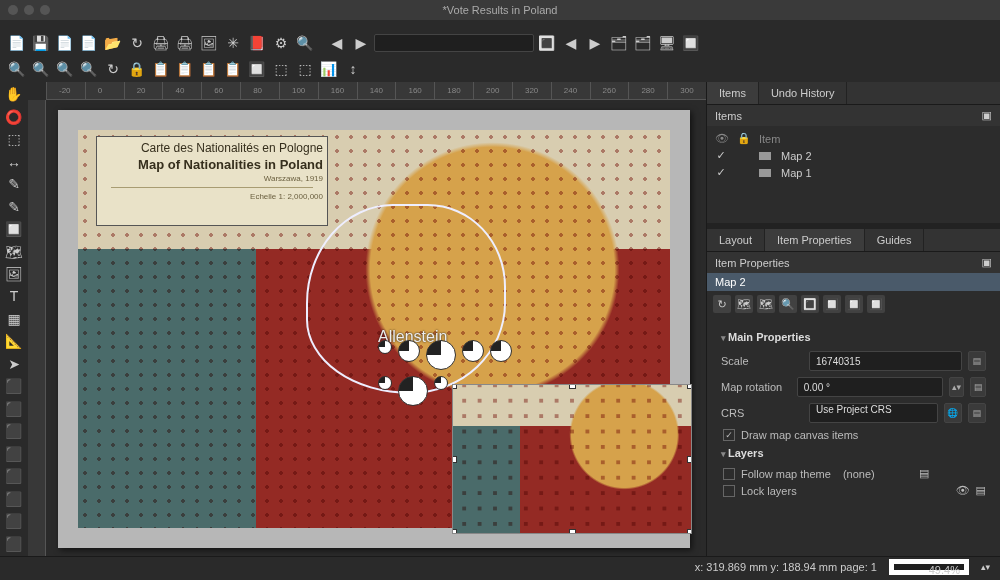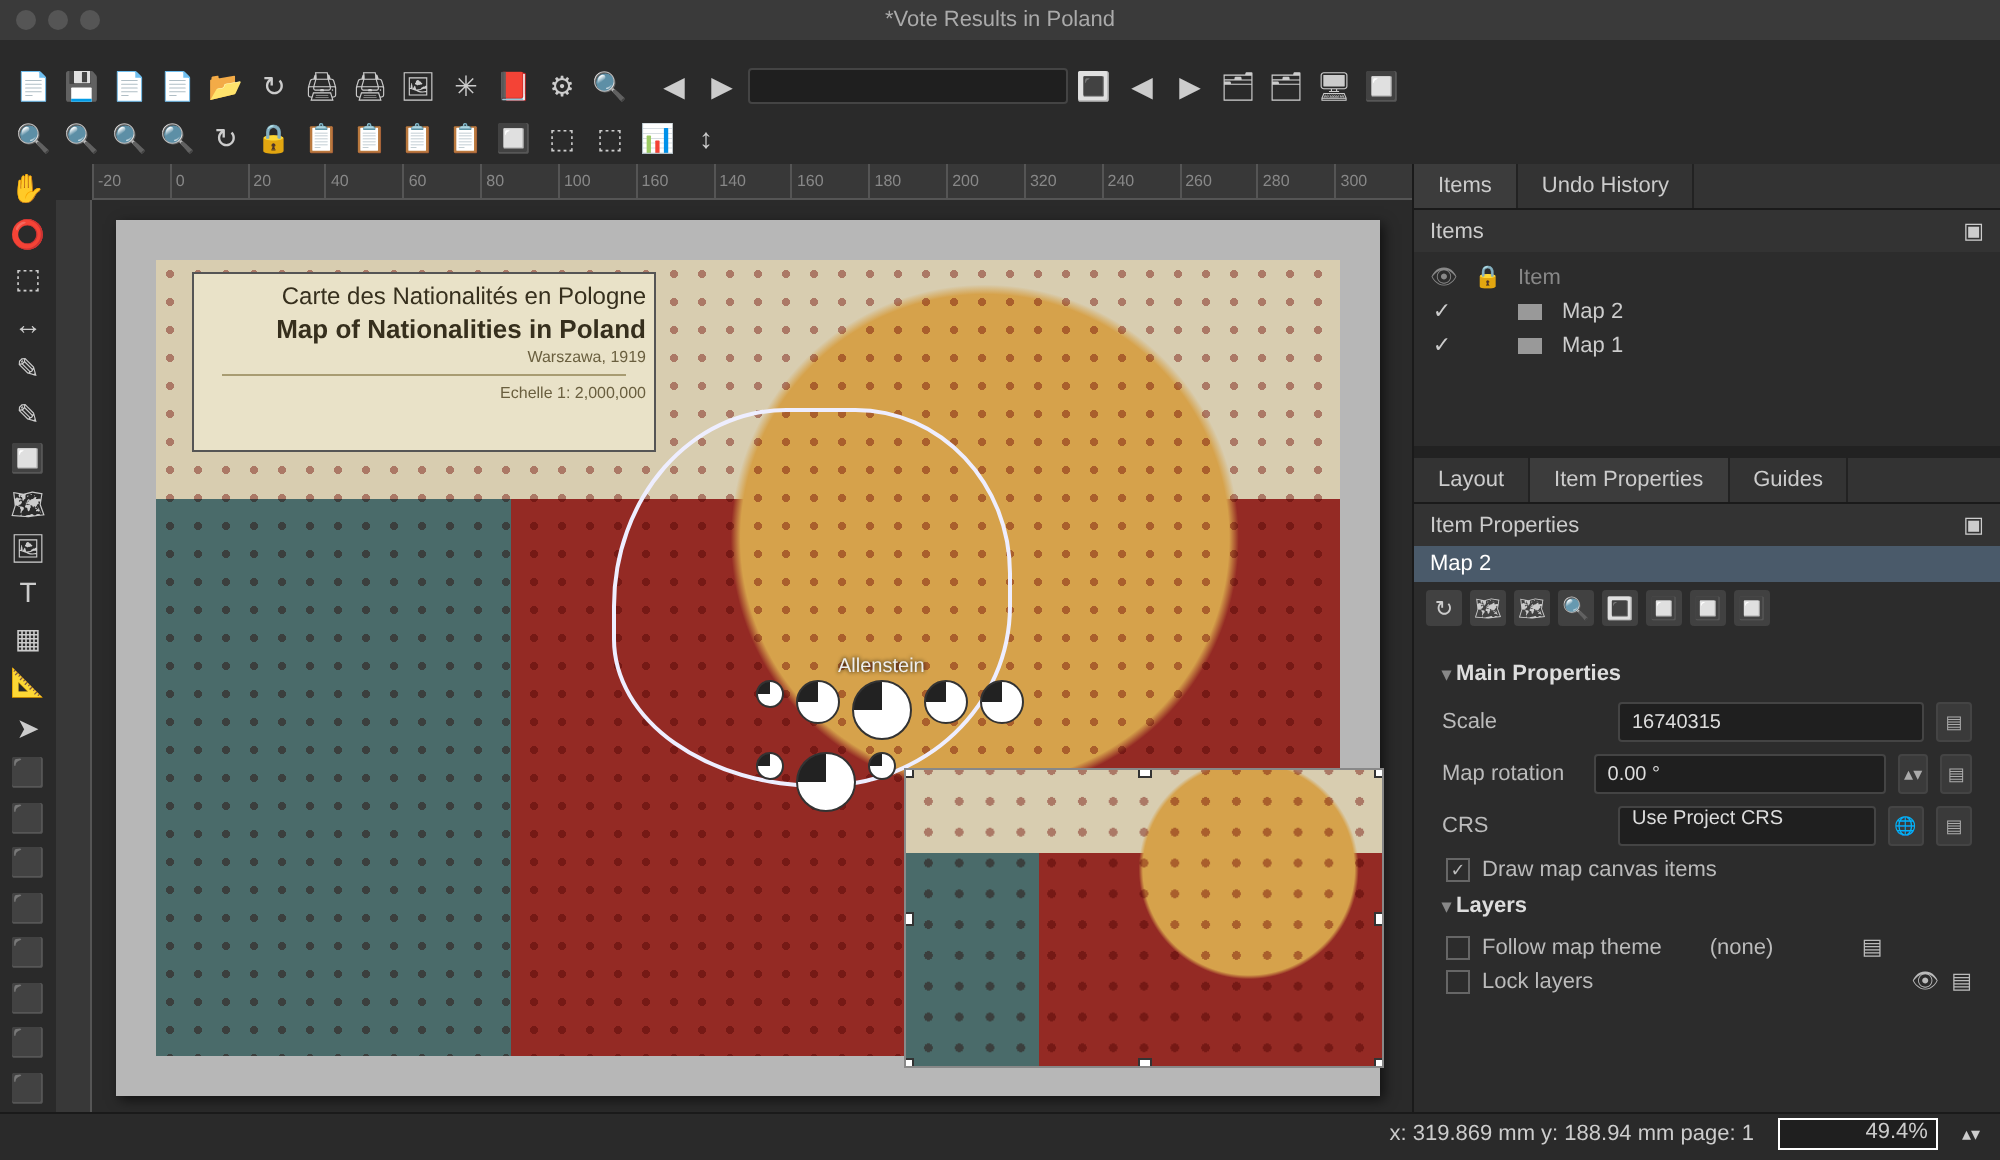--- a/index.html
+++ b/index.html
@@ -11,39 +11,39 @@
 .menubar { height: 10px; background: #2a2a2a; }
 .toolbar { display: flex; gap: 2px; padding: 2px 6px; background: #2a2a2a; align-items: center; }
 .toolbar .btn { width: 22px; height: 22px; display: flex; align-items: center; justify-content: center; border-radius: 2px; }
 .toolbar .sep { width: 6px; }
 .toolbar .wide { width: 160px; height: 18px; background: #1f1f1f; border: 1px solid #444; border-radius: 2px; }
 .content { display: flex; height: calc(580px - 20px - 10px - 28px - 28px - 20px); }
 .left-tools { width: 28px; background: #2a2a2a; display: flex; flex-direction: column; padding: 2px; gap: 2px; }
 .left-tools .btn { width: 24px; height: 24px; display: flex; align-items: center; justify-content: center; border-radius: 2px; }
 .canvas-area { flex: 1; position: relative; background: #2a2a2a; overflow: hidden; }
 .ruler-h { position: absolute; top: 0; left: 18px; right: 0; height: 18px; background: #383838; border-bottom: 1px solid #555; display: flex; font-size: 8px; color: #888; }
-.ruler-h span { width: 60px; border-left: 1px solid #555; padding-left: 2px; line-height: 18px; }
+.ruler-h span { width: 60px; border-left: 1px solid #555; padding-left: 12px; line-height: 18px; }
 .ruler-v { position: absolute; top: 18px; left: 0; width: 18px; bottom: 0; background: #383838; border-right: 1px solid #555; }
 .paper { position: absolute; top: 28px; left: 30px; width: 632px; height: 438px; background: #b7b7b7; box-shadow: 2px 2px 6px rgba(0,0,0,0.6); }
 .map1 { position: absolute; top: 20px; left: 20px; width: 592px; height: 398px; overflow: hidden; }
 .mapbg { width: 100%; height: 100%; background:
   radial-gradient(circle at 70% 35%, #d6a24b 0%, #d6a24b 25%, transparent 26%),
   linear-gradient(180deg, #d8cdb0 0%, #d8cdb0 30%, transparent 30%),
   linear-gradient(90deg, #4a6b6a 0%, #4a6b6a 30%, #942a24 30%, #942a24 100%);
   position: relative; }
 .mapdots { position: absolute; inset: 0; background-image:
   radial-gradient(circle, rgba(148,42,36,0.9) 2px, transparent 2px);
   background-size: 14px 14px; opacity: 0.55; mix-blend-mode: multiply; }
 .legend { position: absolute; top: 6px; left: 18px; width: 232px; height: 90px; background: #e9e2c8; border: 1px solid #555; text-align: right; padding: 4px; color: #362f1d; font-family: Georgia, serif; }
 .legend .t1 { font-size: 12px; margin-bottom: 2px; }
 .legend .t2 { font-size: 13px; font-weight: bold; margin-bottom: 2px; }
 .legend .t3 { font-size: 8px; color: #6a5f3f; }
 .legend hr { border: none; border-top: 1px solid #a89c72; margin: 4px 10px; }
 .outline { position: absolute; top: 74px; left: 228px; width: 200px; height: 190px; border: 2px solid #eef; border-radius: 50% 45% 55% 60% / 60% 50% 55% 45%; }
-.citylabel { position: absolute; top: 198px; left: 300px; color: #eee; font-size: 10px; text-shadow: 0 0 2px #000; margin-left: 41px; }
+.citylabel { position: absolute; top: 198px; left: 300px; color: #eee; font-size: 16px; text-shadow: 0 0 2px #000; }
 .pies { position: absolute; top: 210px; left: 300px; display: flex; gap: 6px; flex-wrap: wrap; width: 140px; }
 .pie { width: 22px; height: 22px; border-radius: 50%; background: conic-gradient(#fff 0 75%, #222 75% 100%); border: 1px solid #333; }
 .pie.sm { width: 14px; height: 14px; }
 .pie.lg { width: 30px; height: 30px; }
 .map2 { position: absolute; bottom: 14px; right: -2px; width: 240px; height: 150px; border: 1px solid #888; overflow: hidden; }
 .map2 .mapbg { transform: scale(1.1); }
 .handles { position: absolute; inset: -3px; pointer-events: none; }
 .handles span { position: absolute; width: 7px; height: 7px; background: #fff; border: 1px solid #333; }
 .h-tl{top:0;left:0}.h-tr{top:0;right:0}.h-bl{bottom:0;left:0}.h-br{bottom:0;right:0}
 .h-tc{top:0;left:50%;margin-left:-3px}.h-bc{bottom:0;left:50%;margin-left:-3px}
@@ -64,21 +64,21 @@
 .props { padding: 8px 14px; }
 .grp-title { font-weight: bold; color: #ddd; margin: 6px 0 8px; }
 .grp-title::before { content: "▾ "; font-size: 9px; color: #888; }
 .row { display: flex; align-items: center; gap: 6px; margin-bottom: 6px; }
 .row label { width: 82px; color: #bbb; }
 .row input, .row .sel { flex: 1; height: 20px; background: #1f1f1f; border: 1px solid #444; color: #ddd; padding: 0 6px; font-size: 10px; border-radius: 2px; }
 .row .spn, .row .ovr { width: 18px; height: 20px; background: #3a3a3a; border: 1px solid #444; border-radius: 2px; display:flex;align-items:center;justify-content:center;font-size:9px;color:#aaa; }
 .chkrow { display: flex; align-items: center; gap: 6px; margin: 4px 0 4px 2px; color: #bbb; }
 .chkrow .box { width: 12px; height: 12px; border: 1px solid #666; display: inline-flex; align-items: center; justify-content: center; font-size: 9px; }
 .statusbar { height: 20px; background: #2a2a2a; border-top: 1px solid #1a1a1a; display: flex; align-items: center; justify-content: flex-end; gap: 12px; padding: 0 10px; font-size: 11px; color: #ccc; }
-.statusbar .zoom { width: 80px; height: 16px; background: #1f1f1f; border: 1px solid #ffffff; text-align: right; padding: 0 4px; }
+.statusbar .zoom { width: 80px; height: 16px; background: #1f1f1f; border: 5px solid #ffffff; text-align: right; padding: 0 4px; }
 .ico { font-size: 14px; line-height: 1; }
 </style>
 </head>
 <body>
 
 <div class="titlebar">
   <div class="traffic">
     <span></span>
     <span></span>
     <span></span>
@@ -411,21 +411,21 @@
       </div>
       <div class="chkrow">
         <span class="box">✓</span>
         <span>Draw map canvas items</span>
       </div>
 
       <div class="grp-title">Layers</div>
       <div class="chkrow">
         <span class="box"></span>
         <span>Follow map theme</span>
-        <div class="sel" style="flex:0 0 70px;margin-left:18px"><span>(none)</span></div>
+        <div class="sel" style="flex:0 0 70px;margin-left:6px"><span>(none)</span></div>
         <span class="ovr">▤</span>
       </div>
       <div class="chkrow">
         <span class="box"></span>
         <span>Lock layers</span>
         <span style="flex:1"></span>
         <span class="ovr">👁</span>
         <span class="ovr">▤</span>
       </div>
     </div>

